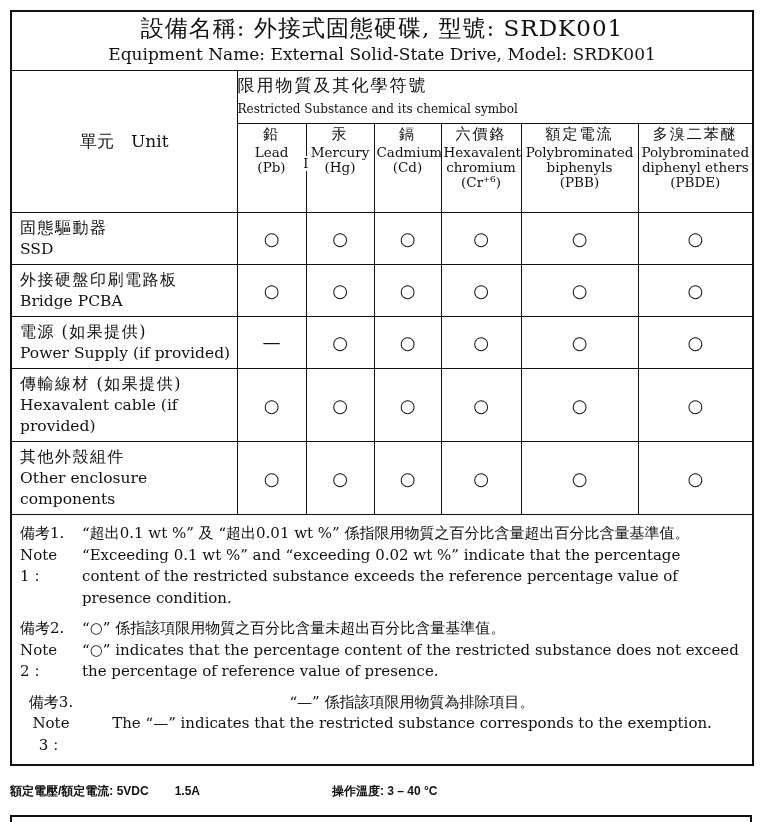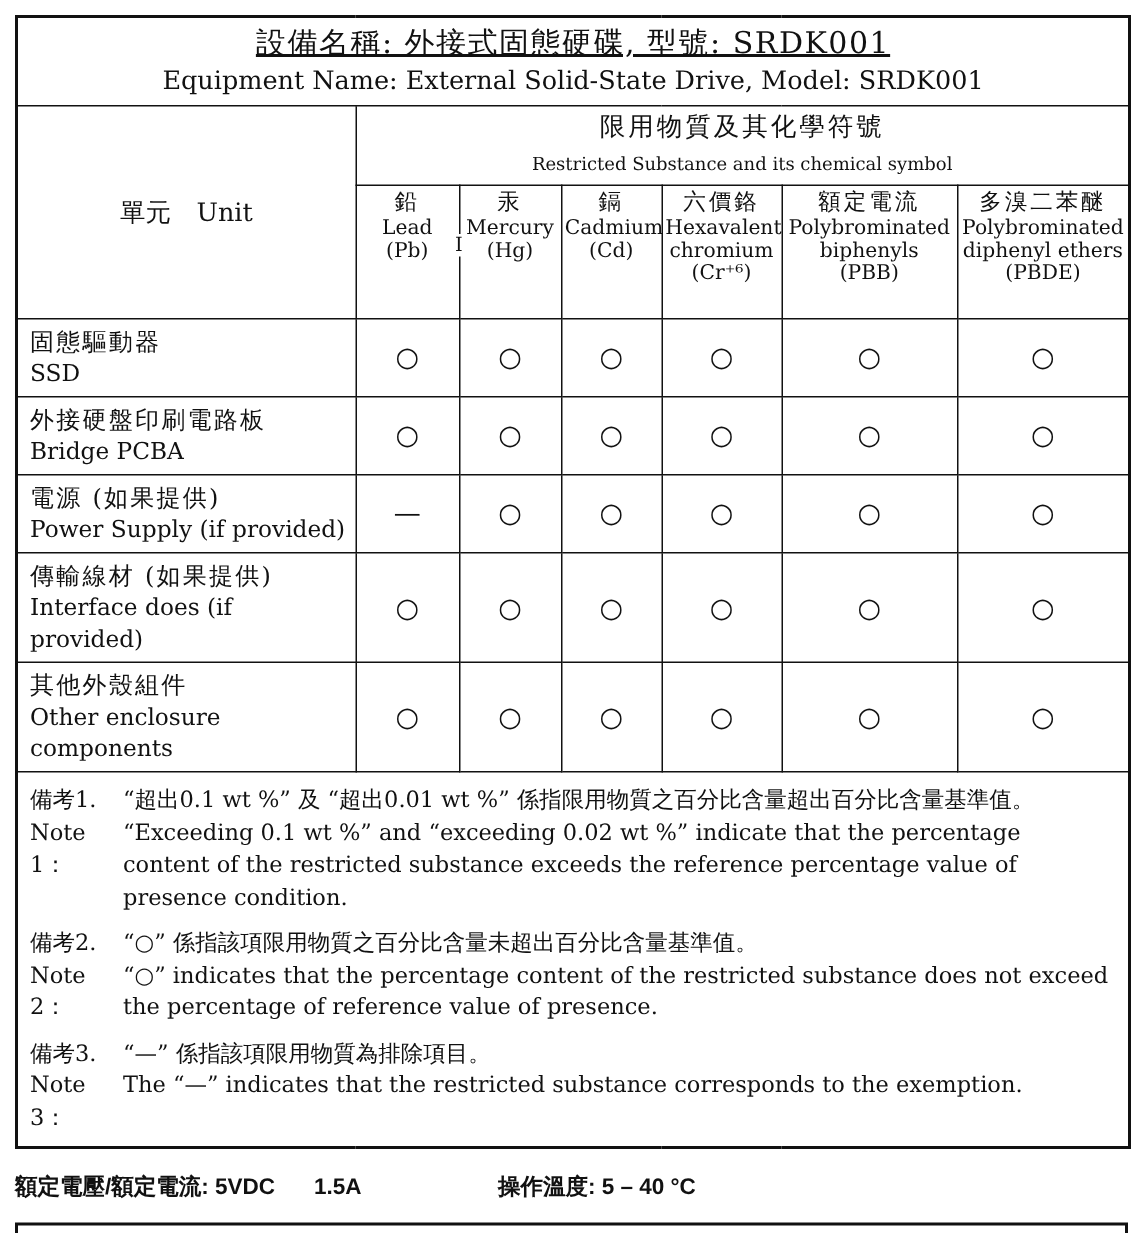--- a/index.html
+++ b/index.html
@@ -4,49 +4,49 @@
 <style>
   html,body{margin:0;padding:0;background:#fff;}
   body{width:762px;height:822px;color:#111;font-family:"DejaVu Serif","Liberation Serif",serif;}
   .page{padding:10px 10px 0 10px;}
 
   
   table.rohs{border-collapse:collapse;width:742px;table-layout:fixed;border:2.5px solid #111;}
   table.rohs th,table.rohs td{border:1.5px solid #111;padding:0;}
 
   .title-cell{height:58px;text-align:center;vertical-align:middle;}
-  .title-zh{font-size:20px;letter-spacing:1px;line-height:27px;text-decoration:underline;}
+  .title-zh{font-size:23px;letter-spacing:1px;line-height:27px;}
   .title-en{font-size:17px;line-height:25px;}
 
   .unit-h{font-size:17px;text-align:center;vertical-align:middle;font-weight:normal;}
-  .group-h{height:52px;text-align:center;vertical-align:middle;font-weight:normal;}
+  .group-h{height:52px;text-align:left;vertical-align:middle;font-weight:normal;}
   .group-zh{font-size:17px;letter-spacing:2px;line-height:25px;}
   .group-en{font-size:12px;line-height:23px;}
 
   .sub-h th{height:88px;vertical-align:top;font-weight:normal;text-align:center;position:relative;padding-top:6px;}
   .sub-zh{font-size:15px;letter-spacing:2px;line-height:20px;}
   .sub-en{font-size:13.5px;line-height:15px;padding:1px 2px 0 2px;}
   .sub-sym{font-size:13.5px;line-height:15px;text-align:center;}
   .caret{position:absolute;right:-4px;top:32px;font-size:13px;color:#111;background:#fff;padding:0 1px;}
 
   .row-label{padding:4px 4px 4px 8px !important;vertical-align:middle;}
   .row-zh{font-size:16px;letter-spacing:1.5px;line-height:22px;}
   .row-en{font-size:15.5px;line-height:21px;}
   td.val{height:46px;text-align:center;vertical-align:middle;font-size:18px;}
 
   .notes-cell{padding:8px 10px 8px 8px !important;vertical-align:top;}
   .note{margin-bottom:9px;}
-  .note:last-child{margin-bottom:0;}
+  .note:last-child{margin-bottom:0;text-align:center;}
   .note-line{display:grid;grid-template-columns:62px 1fr;column-gap:0;}
   .note-label{font-size:15px;line-height:21.5px;}
   .note-text{font-size:15px;line-height:21.5px;}
 
   
   .specs{display:flex;align-items:center;margin-top:13px;height:24px;
-         font-family:"Liberation Sans","DejaVu Sans",sans-serif;font-weight:600;font-size:15px;}
+         font-family:"Liberation Sans","DejaVu Sans",sans-serif;font-weight:600;font-size:12px;}
   .specs .rated{display:flex;align-items:center;width:322px;}
   .dc-symbol{display:inline-block;width:17px;margin:2px 4px 0 5px;}
   .dc-symbol .solid{border-top:2.5px solid #111;}
   .dc-symbol .dashed{margin-top:2.5px;border-top:2.5px dashed #111;}
 
   
   .safety-box{margin-top:12px;border:2.5px solid #111;padding:5px 8px 7px 8px;
               display:grid;grid-template-columns:1fr 1fr;column-gap:14px;
               font-family:"Liberation Sans","DejaVu Sans",sans-serif;font-weight:600;}
 </style>
@@ -151,21 +151,21 @@
       <td class="val">○</td>
       <td class="val">○</td>
       <td class="val">○</td>
       <td class="val">○</td>
       <td class="val">○</td>
     </tr>
 
     <tr>
       <td class="row-label">
         <div class="row-zh">傳輸線材 (如果提供)</div>
-        <div class="row-en">Interface does (if provided)</div>
+        <div class="row-en">Hexavalent cable (if provided)</div>
       </td>
       <td class="val">○</td>
       <td class="val">○</td>
       <td class="val">○</td>
       <td class="val">○</td>
       <td class="val">○</td>
       <td class="val">○</td>
     </tr>
 
     <tr>
@@ -217,21 +217,21 @@
     </tr>
   </tbody>
     </table>
 
   <div class="specs">
     <span class="rated">
       <span>額定電壓/額定電流: 5VDC</span>
       <span class="dc-symbol"><span class="solid"></span><span class="dashed"></span></span>
       <span>1.5A</span>
     </span>
-    <span>操作溫度: 5 – 40 °C</span>
+    <span>操作溫度: 3 – 40 °C</span>
   </div>
 
   <div class="safety-box">
     
     
   </div>
 
 </div>
 
 </body></html>

